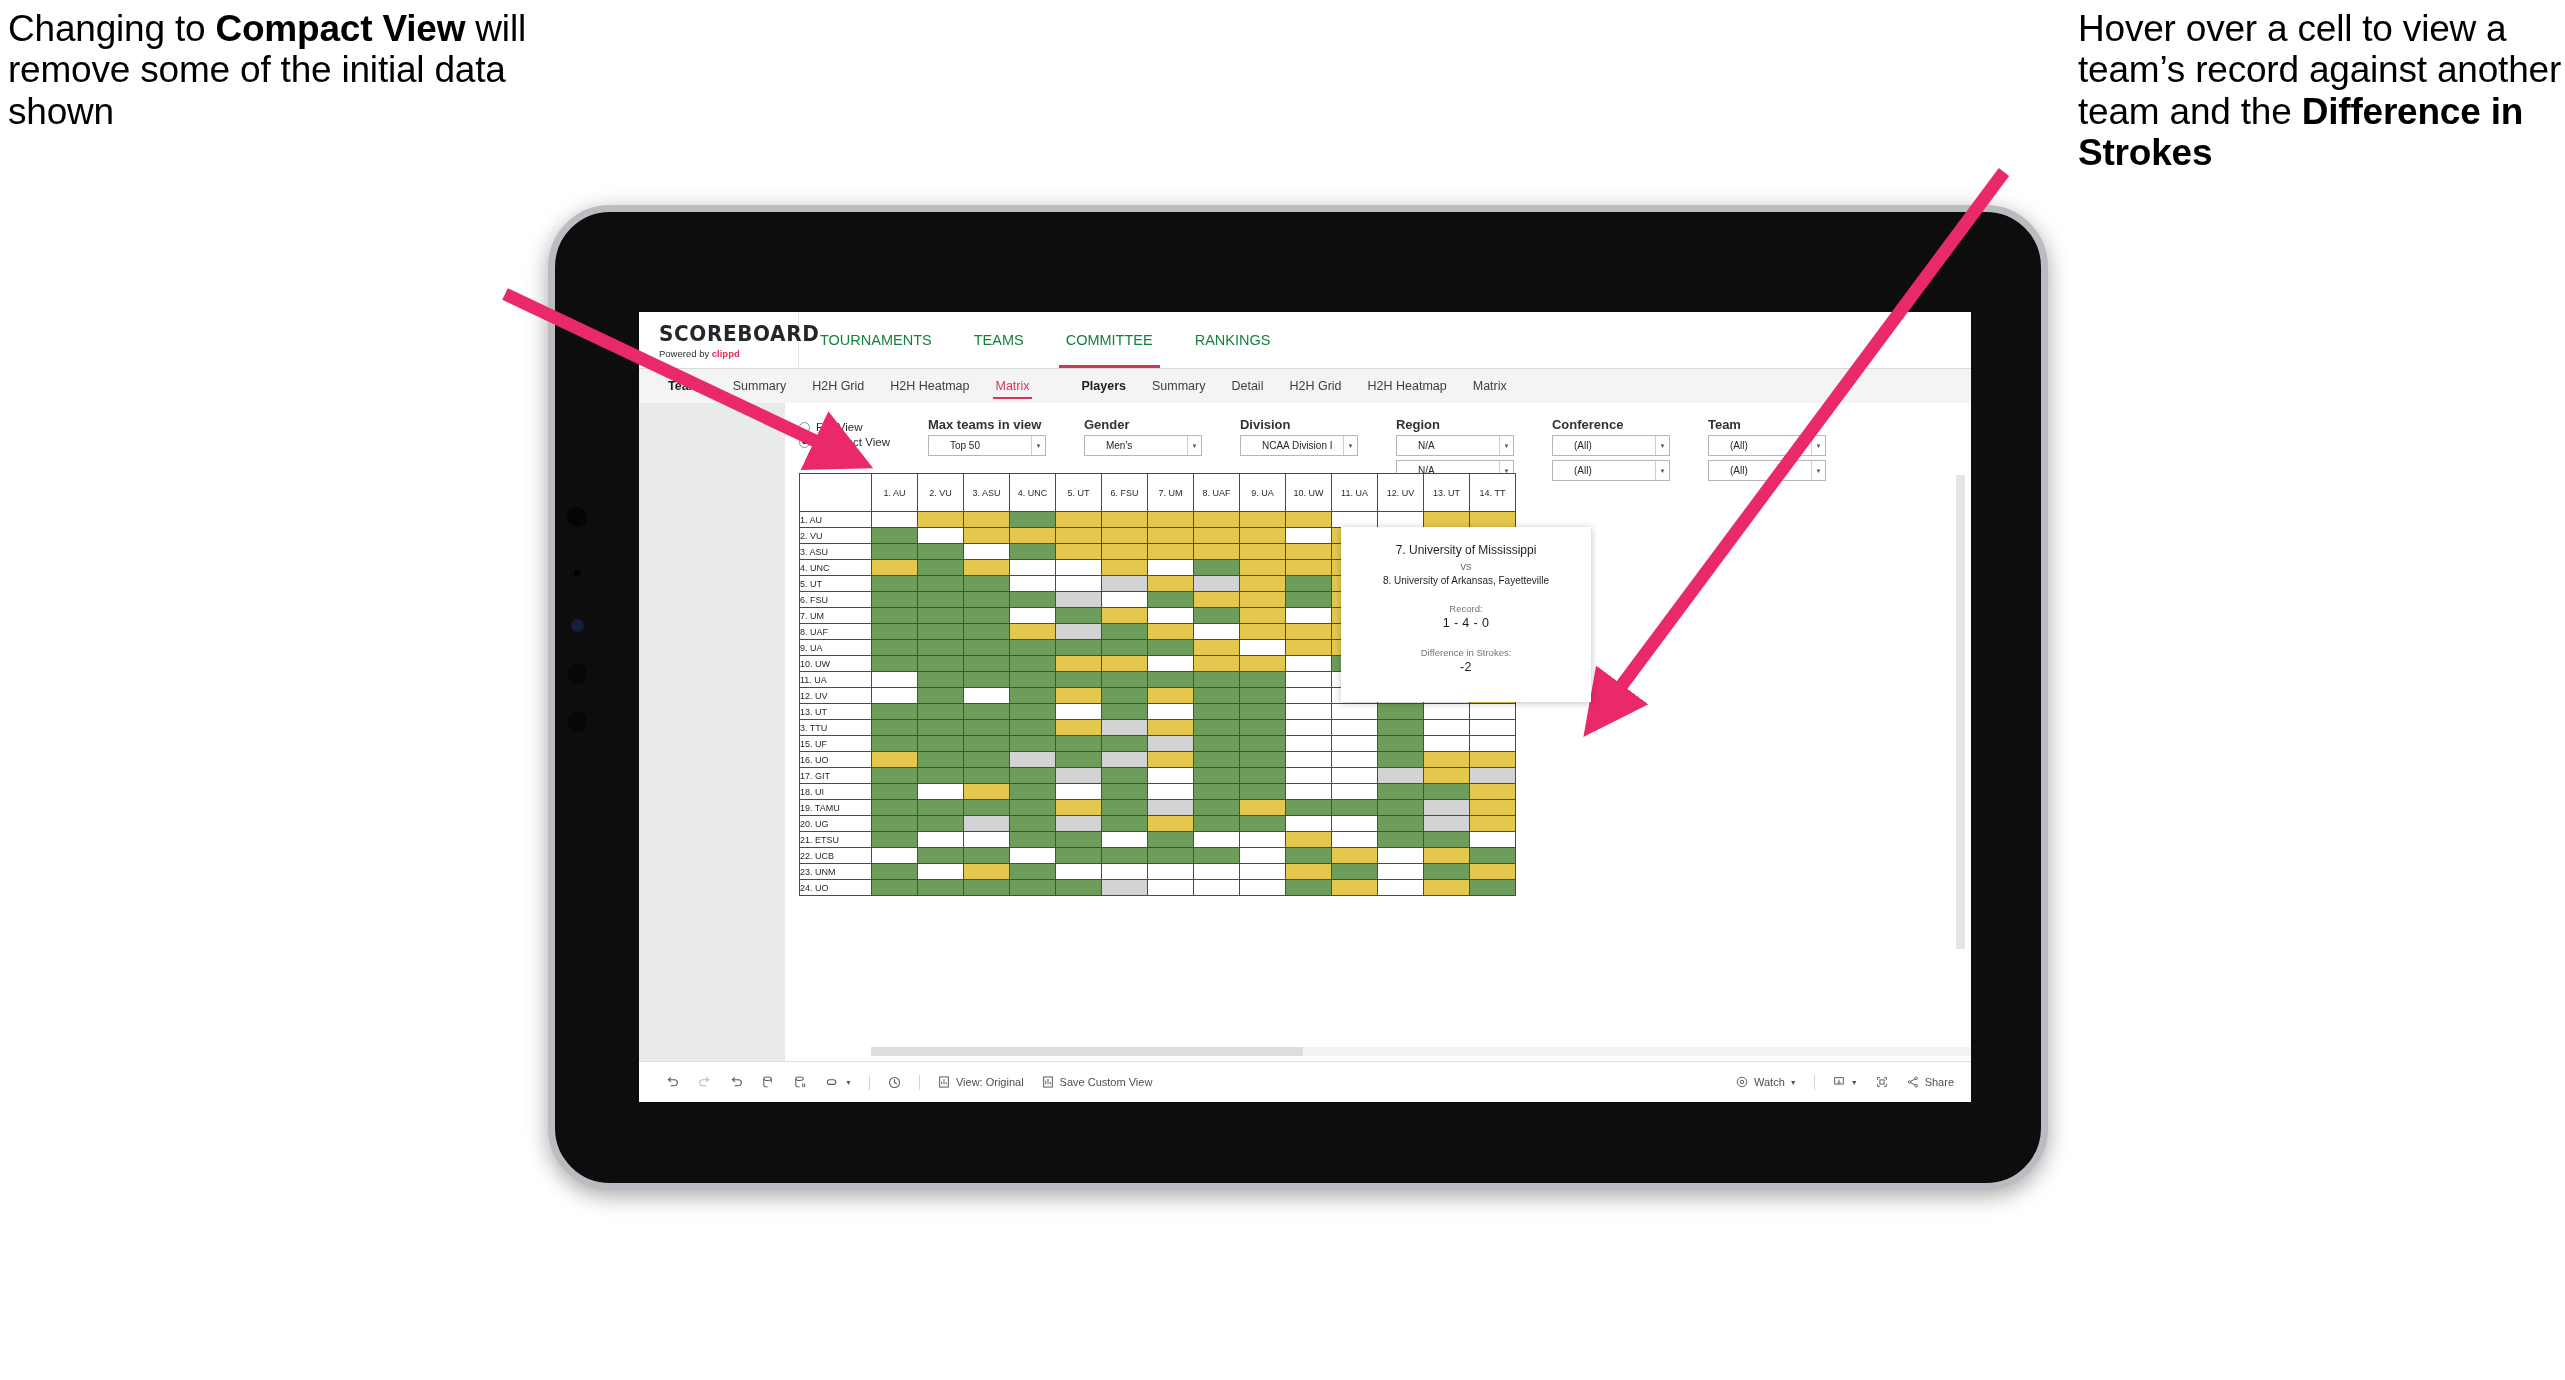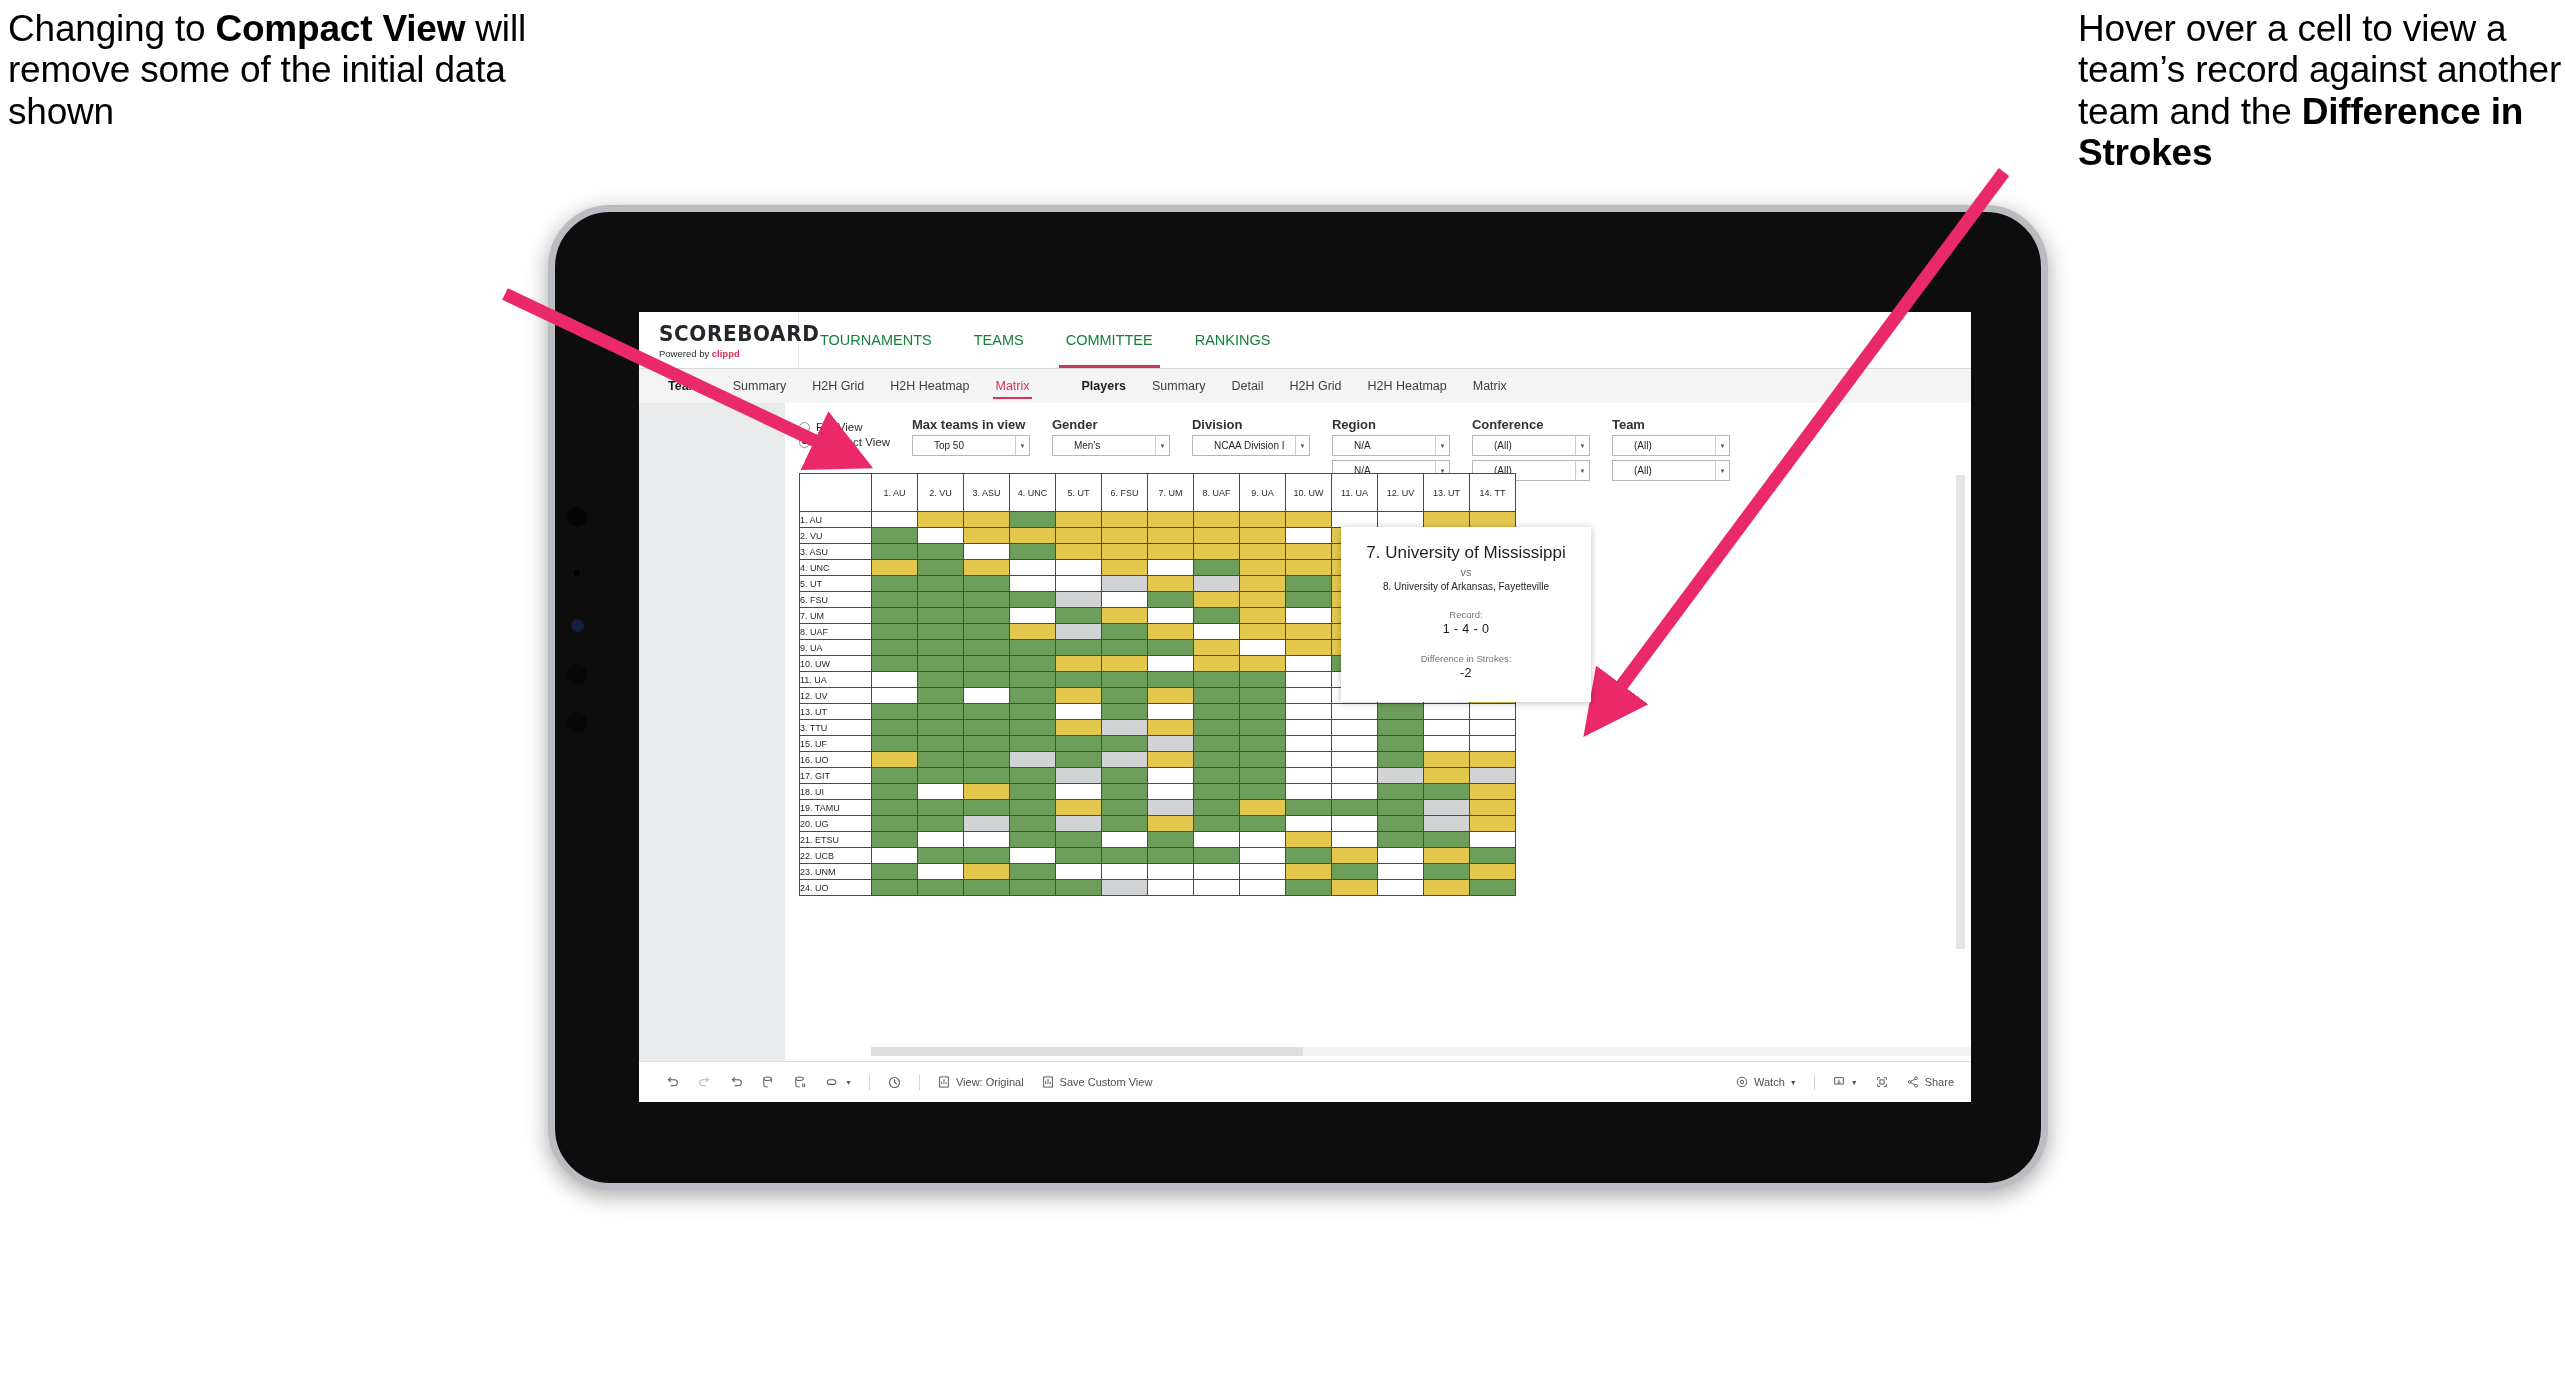--- a/index.html
+++ b/index.html
@@ -55,21 +55,21 @@
   .subitem.sel{color:#d7355c;}
   .subitem.sel:after{content:"";position:absolute;left:11px;right:11px;bottom:4px;
            height:2px;background:#d7355c;}
   .subgap{width:26px;}
 
   
   #appbody{position:absolute;left:0;top:91px;right:0;bottom:40px;background:#e9eaec;}
   #sheet{position:absolute;left:146px;top:0;right:0;bottom:0;background:#fff;}
 
   
-  #filters{display:flex;align-items:flex-start;padding:14px 0 0 14px;gap:0;}
+  #filters{display:flex;align-items:flex-start;padding:14px 0 0 14px;gap:16px;}
   .fcol{margin-right:22px;}
   .flabel{font-size:13px;color:#2f3337;margin-bottom:3px;white-space:nowrap;font-weight:bold;}
   .fsel{width:118px;height:21px;border:1px solid #b6b6b6;background:#fff;
         font-size:10px;color:#23272b;display:flex;align-items:center;
         padding-left:21px;box-sizing:border-box;position:relative;margin-bottom:4px;}
   .fsel .cv{flex:1;overflow:hidden;white-space:nowrap;}
   .fsel .car{width:13px;border-left:1px solid #cfcfcf;height:100%;
         display:flex;align-items:center;justify-content:center;font-size:6px;color:#555;}
   .radio-wrap{padding-top:4px;margin-right:22px;}
   .radio-row{display:flex;align-items:center;font-size:11.5px;color:#2a2e33;
@@ -99,21 +99,21 @@
   
   #vscroll{position:absolute;right:6px;top:72px;width:9px;height:474px;background:#e4e5e7;border-radius:1px;}
   #hscroll-track{position:absolute;left:86px;right:0;bottom:6px;height:9px;background:#f3f3f3;}
   #hscroll-thumb{position:absolute;left:86px;bottom:6px;width:432px;height:9px;background:#dcdddf;}
 
   
   #tooltip{position:absolute;left:556px;top:124px;width:250px;height:175px;background:#fff;
            box-shadow:0 1px 7px rgba(0,0,0,.26);z-index:30;
            display:flex;flex-direction:column;align-items:center;
            padding-top:16px;box-sizing:border-box;}
-  #tooltip .t1{font-size:17px;color:#1c2024;}
+  #tooltip .t1{font-size:12px;color:#1c2024;}
   #tooltip .tvs{font-size:11px;color:#6b7075;margin:3px 0;}
   #tooltip .t2{font-size:10px;color:#1c2024;}
   #tooltip .lbl{font-size:9.5px;color:#70757a;margin-top:17px;}
   #tooltip .val{font-size:12.5px;color:#16191c;margin-top:2px;letter-spacing:.4px;}
 
   
   #toolbar{position:absolute;left:0;right:0;bottom:0;height:40px;background:#fff;
            border-top:1px solid #e0e0e0;display:flex;align-items:center;
            padding-left:26px;font-size:11px;color:#3d4246;}
   .tbi{display:flex;align-items:center;margin-right:17px;color:#4a4f54;white-space:nowrap;}

